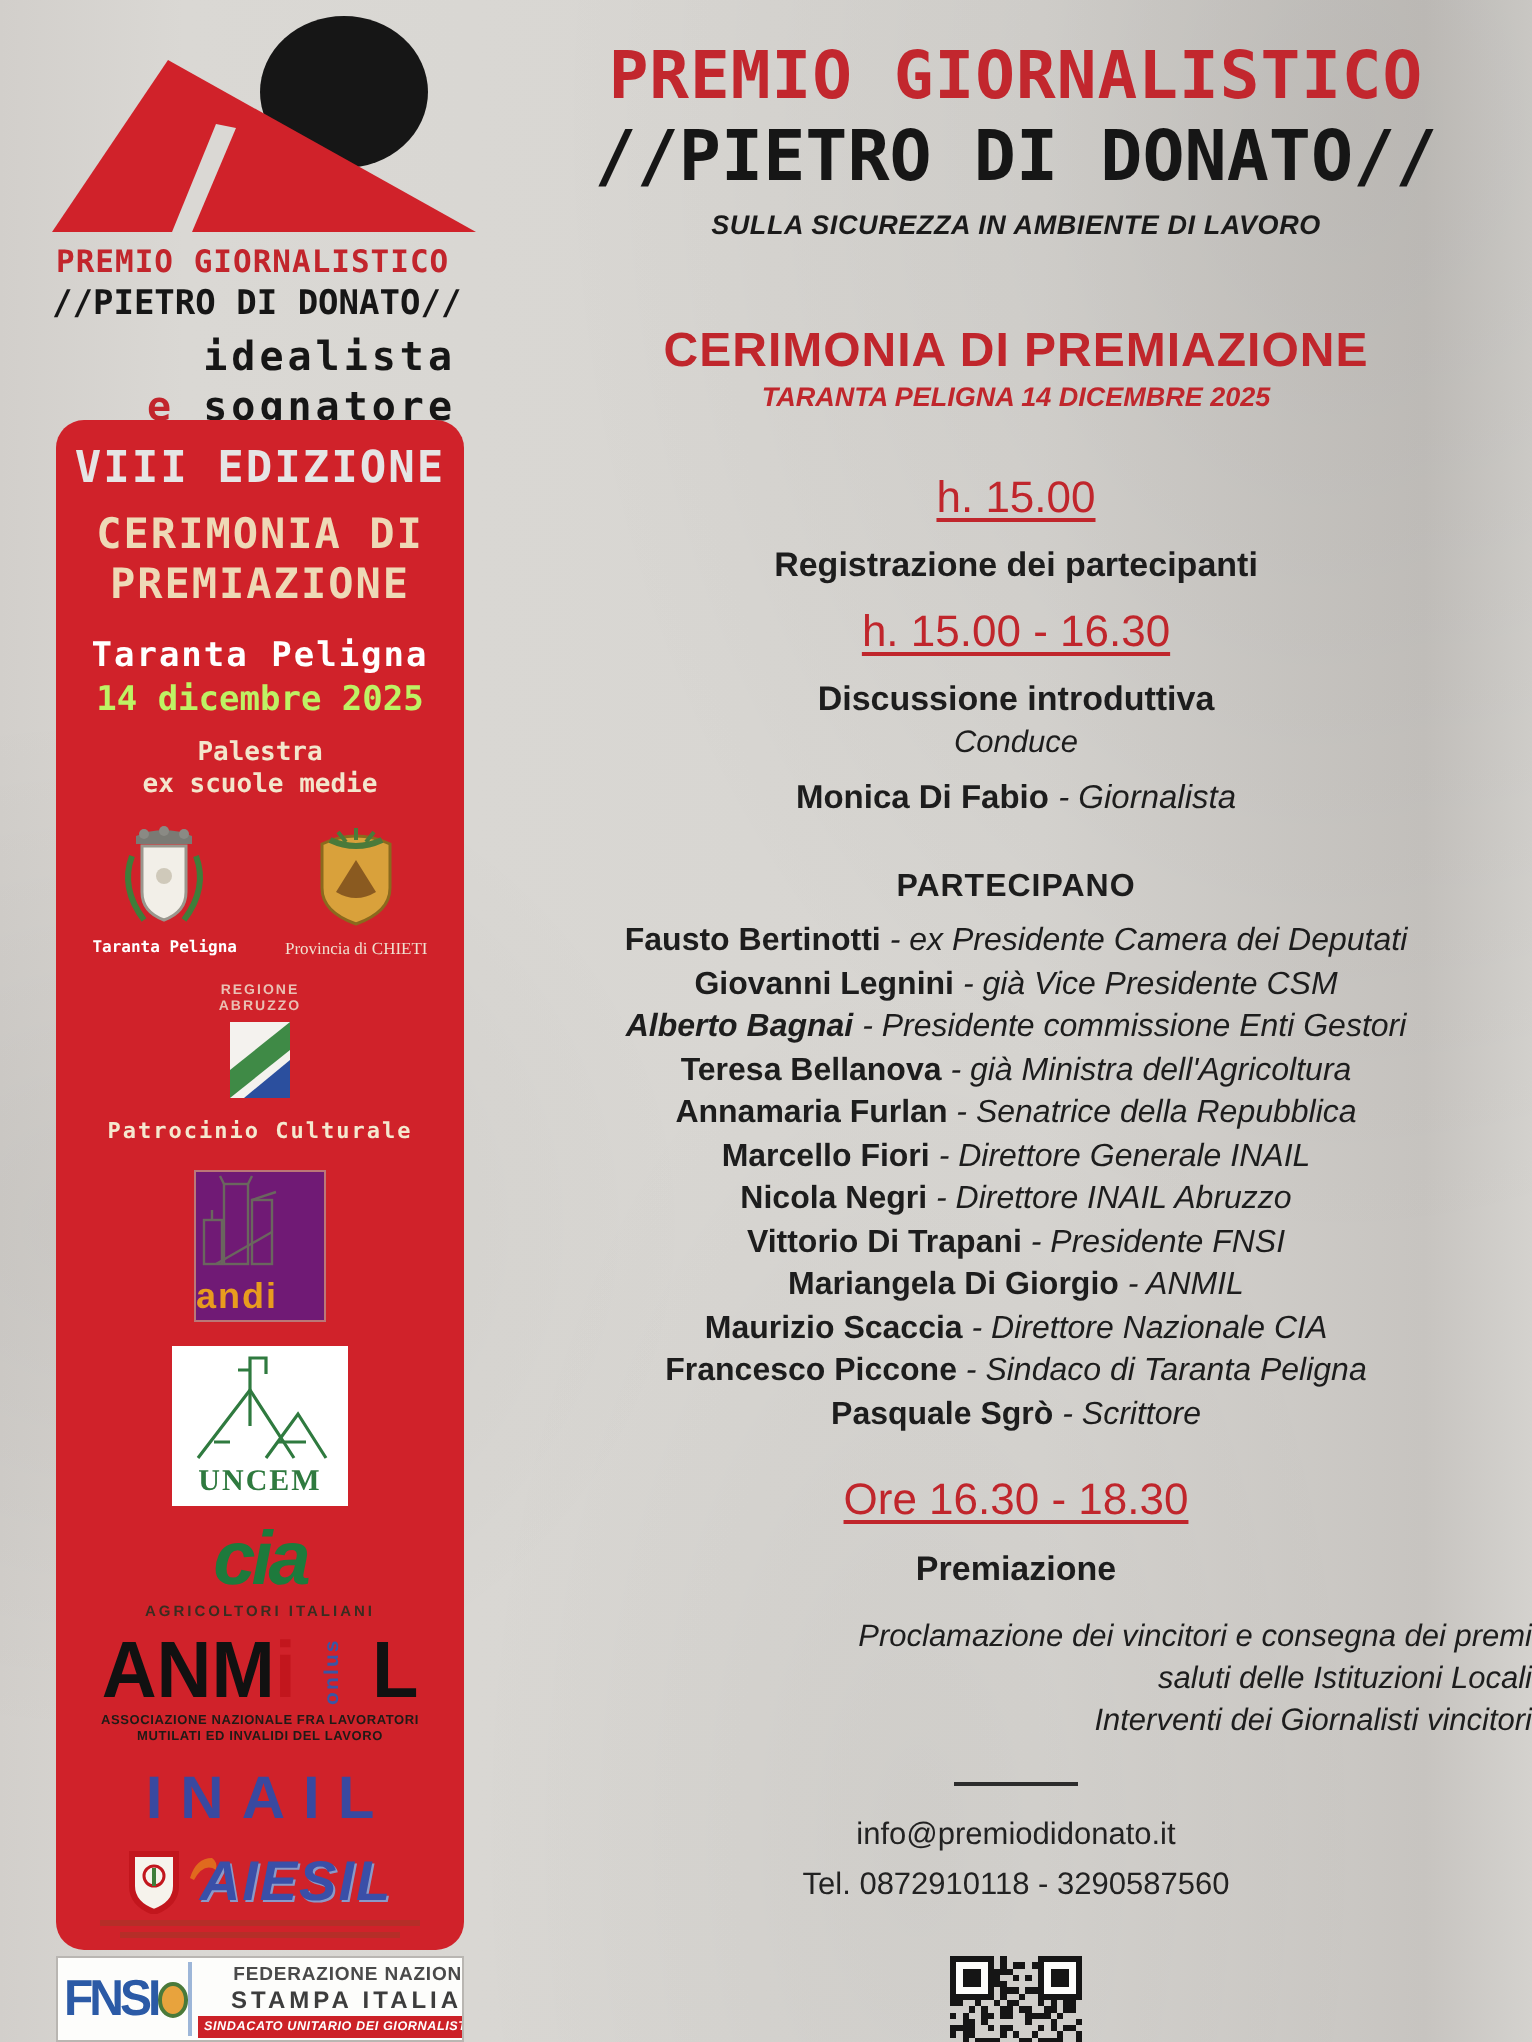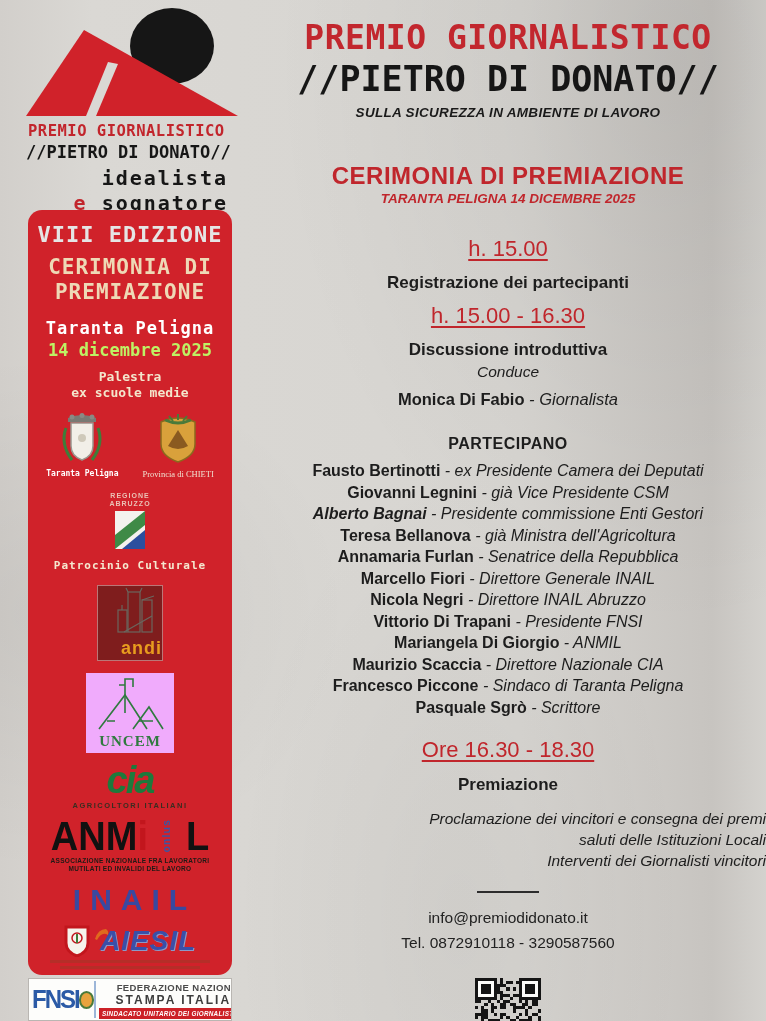--- a/index.html
+++ b/index.html
@@ -30,23 +30,23 @@
   .place{margin-top:13px;font-weight:bold;font-size:17px;color:#ffffff;letter-spacing:1px;}
   .date{margin-top:2px;font-weight:bold;font-size:17px;color:#bef264;}
   .venue{margin-top:9px;font-weight:bold;font-size:13px;color:#f3e6cc;line-height:16px;}
   .crest-row{margin-top:11px;display:flex;gap:24px;align-items:flex-start;}
   .crest-col{display:flex;flex-direction:column;align-items:center;}
   .crest-label-l{margin-top:3px;font-weight:bold;font-size:8px;color:#fff;}
   .crest-label-r{margin-top:3px;font-size:8.5px;color:#f0e0d0;font-family:"Liberation Serif",serif;}
   .abruzzo{margin-top:13px;display:flex;flex-direction:column;align-items:center;}
   .abruzzo-txt{font-size:7px;font-weight:bold;color:#eac0b4;letter-spacing:1px;line-height:8px;}
   .patronage{margin-top:10px;font-weight:bold;font-size:11px;color:#f5e8cf;letter-spacing:1px;}
-  .andi-box{margin-top:13px;width:64px;height:80px;background:#7f1d1d;border:1px solid #b77;display:flex;flex-direction:column;align-items:flex-end;justify-content:flex-end;}
+  .andi-box{margin-top:13px;width:64px;height:80px;background:#701a75;border:1px solid #b77;display:flex;flex-direction:column;align-items:flex-start;justify-content:flex-end;}
   .andi-label{font-weight:bold;font-size:18px;color:#e89c1e;line-height:20px;margin-bottom:2px;letter-spacing:1px;}
-  .uncem-box{margin-top:12px;width:88px;height:86px;background:#f0abfc;display:flex;flex-direction:column;align-items:center;justify-content:flex-end;}
+  .uncem-box{margin-top:12px;width:88px;height:86px;background:#ffffff;display:flex;flex-direction:column;align-items:center;justify-content:flex-end;}
   .uncem-label{font-family:"Liberation Serif",serif;font-weight:bold;font-size:15px;color:#2f7a3f;letter-spacing:1px;margin-bottom:3px;}
   .cia{margin-top:8px;display:flex;flex-direction:column;align-items:center;}
   .cia-label{font-weight:bold;font-style:italic;font-size:38px;line-height:38px;color:#1d7a3c;letter-spacing:-2px;}
   .cia-sub{margin-top:2px;font-size:7.5px;font-weight:bold;color:#3a2d20;letter-spacing:1.5px;}
   .anmil{margin-top:8px;display:flex;flex-direction:column;align-items:center;}
   .anmil-word{display:flex;align-items:flex-end;font-weight:bold;font-size:38px;line-height:36px;color:#111;transform:scaleY(1.05);}
   .anmil-word .i{color:#c2161d;}
   .anmil-onlus{writing-mode:vertical-rl;transform:rotate(180deg);font-size:10px;font-weight:bold;color:#3a56a5;letter-spacing:1px;margin:0 1px 2px;}
   .anmil-sub{margin-top:3px;font-size:6.5px;font-weight:bold;color:#201a16;line-height:8px;letter-spacing:.3px;}
   .inail-label{margin-top:10px;font-weight:bold;font-size:30px;color:#3949a0;letter-spacing:9px;text-indent:9px;}

